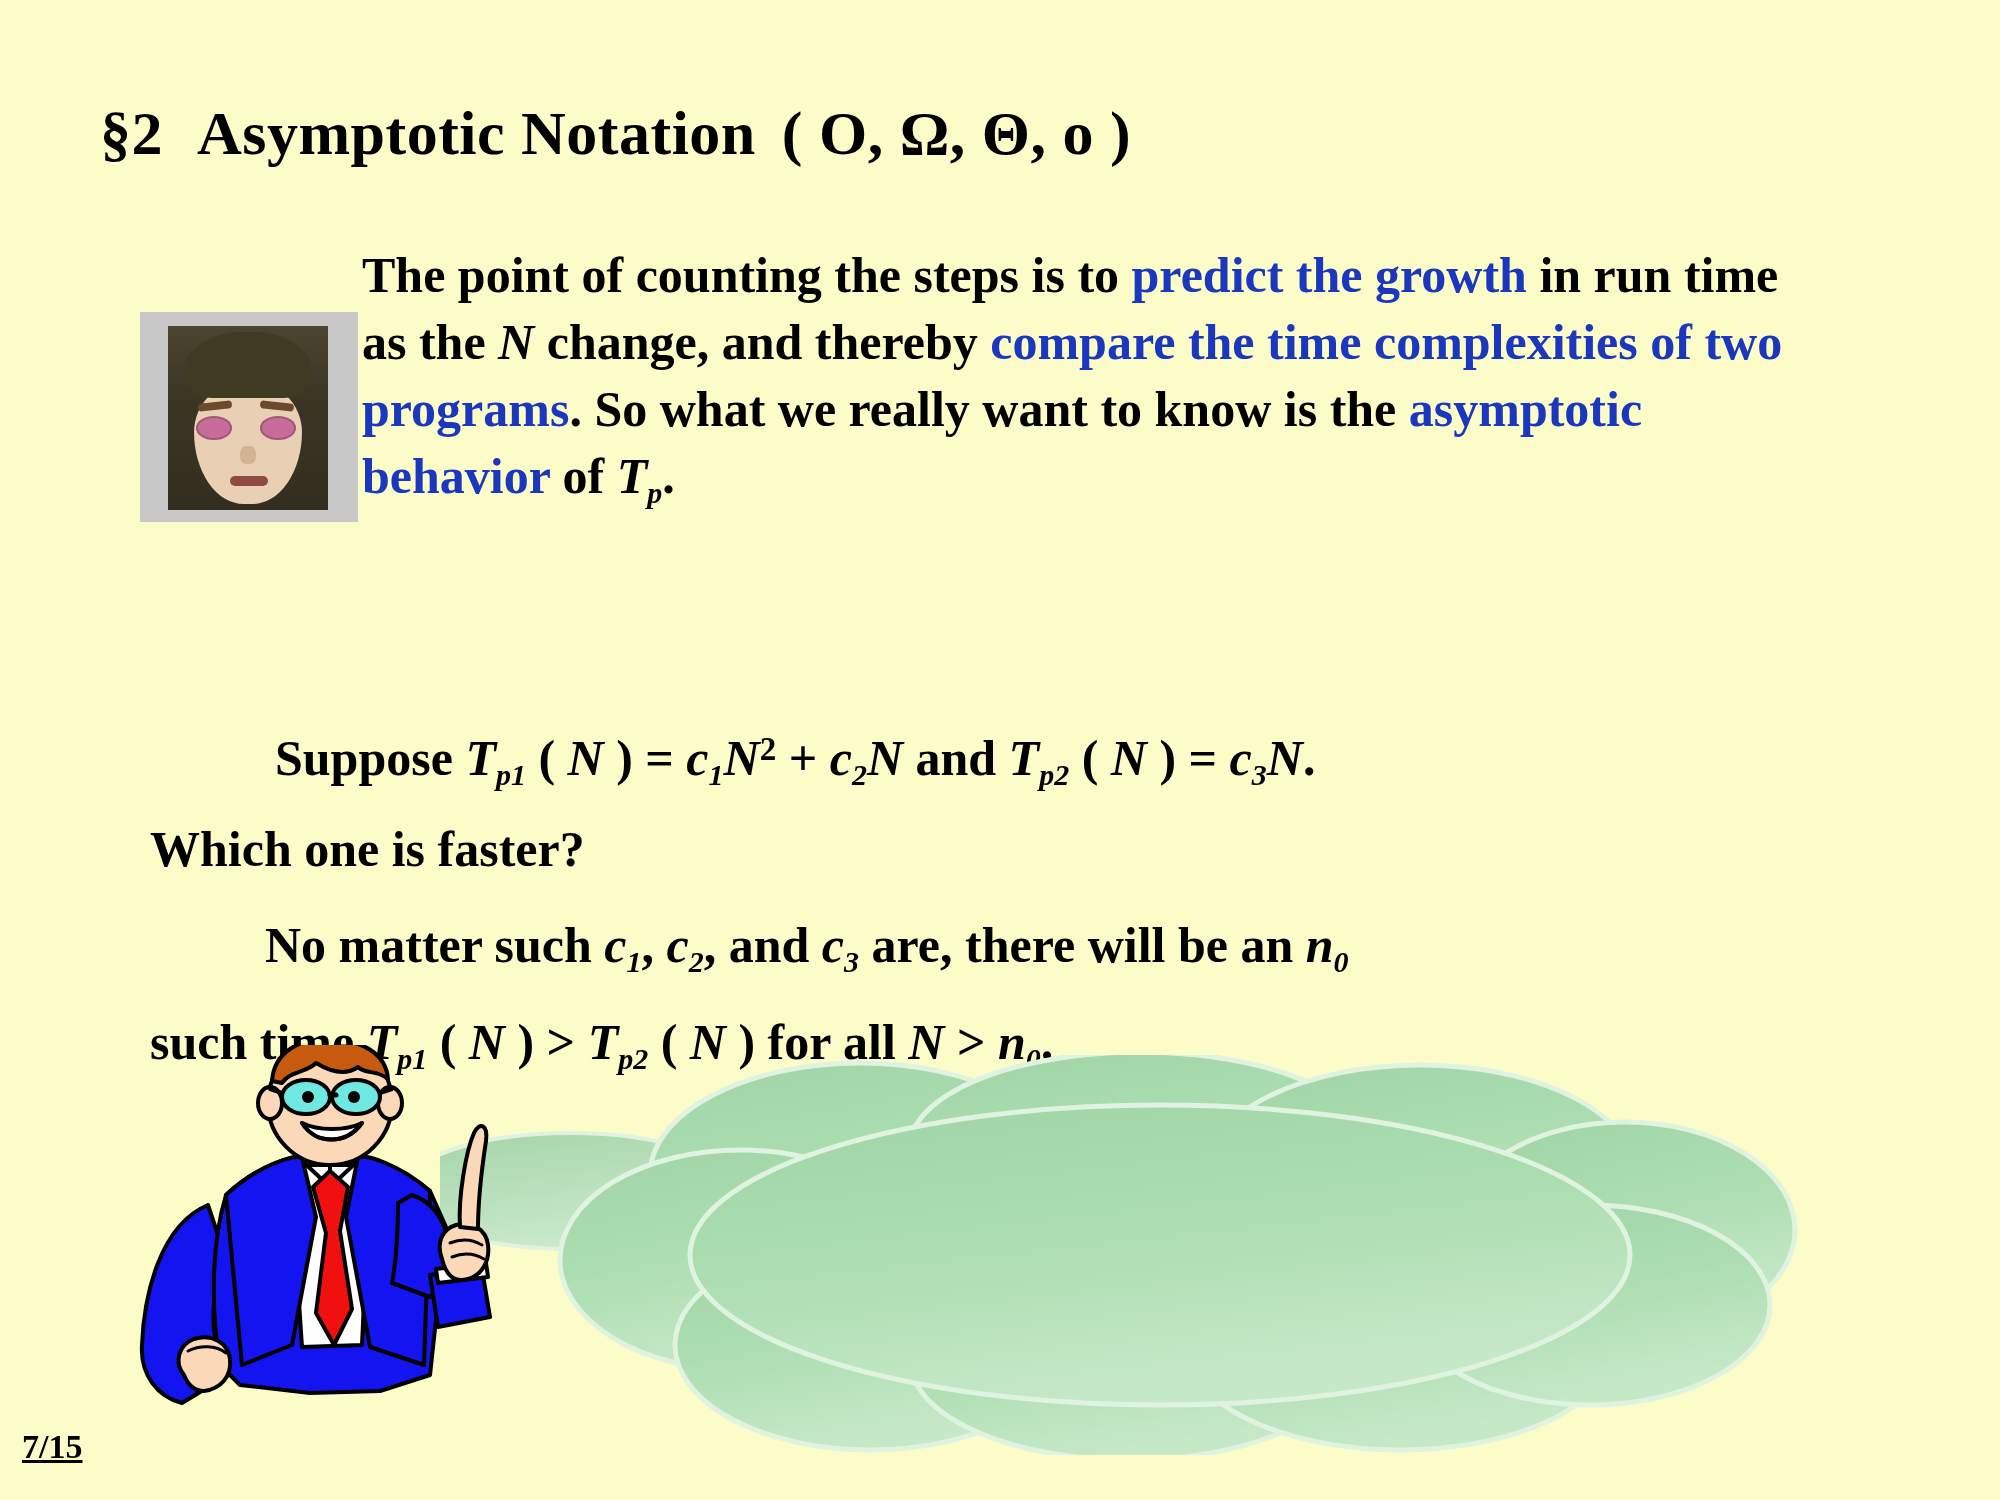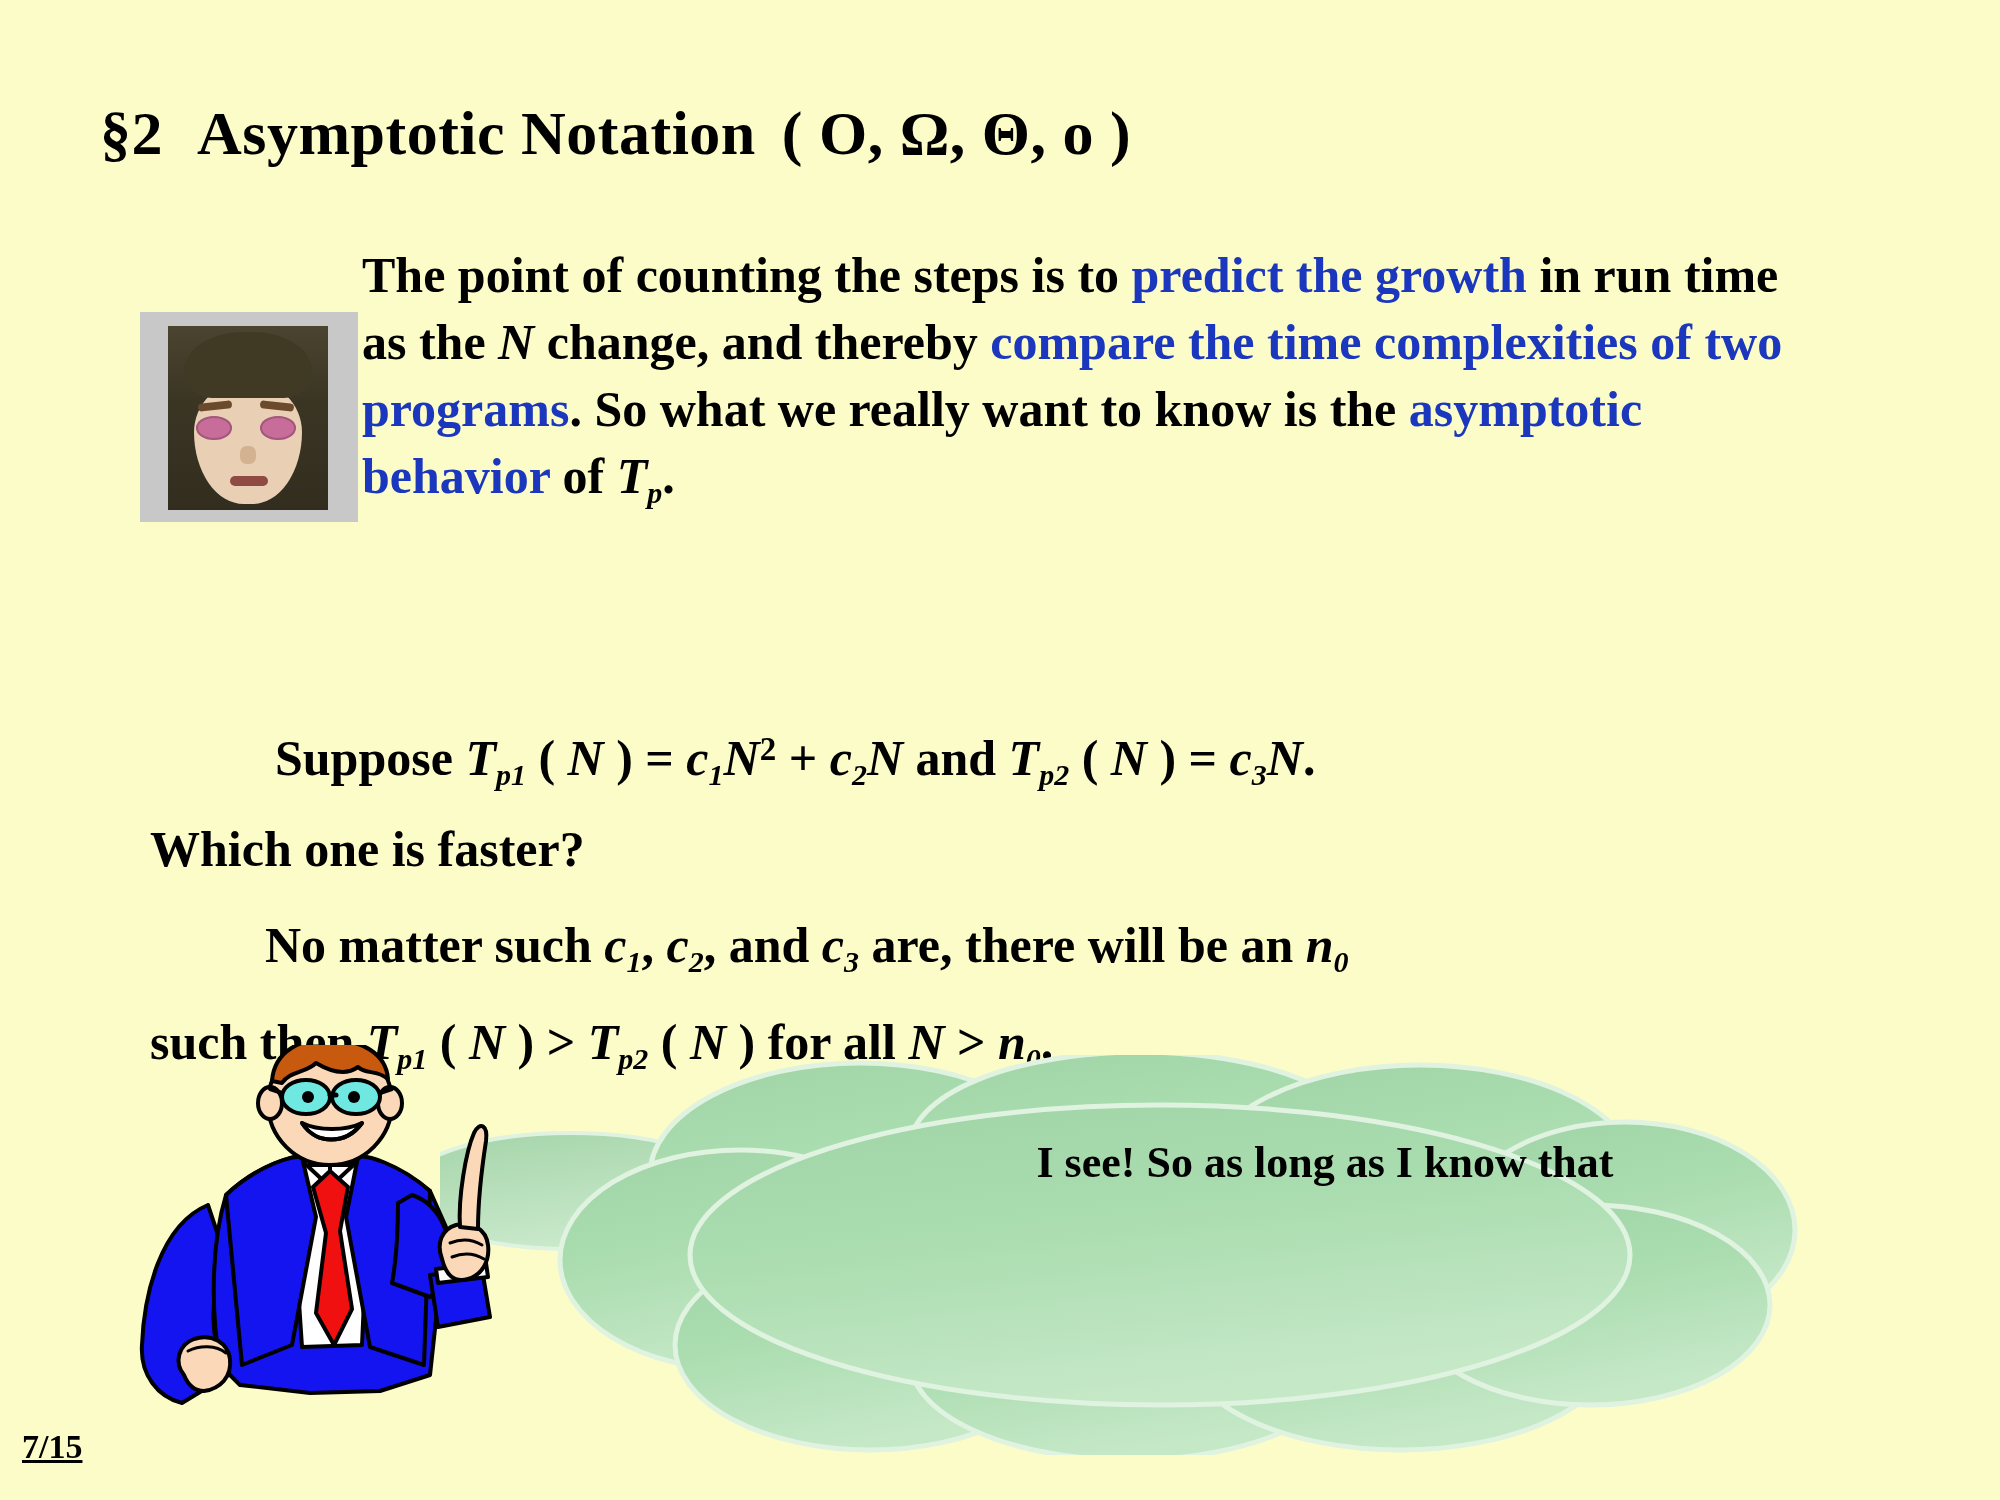--- a/index.html
+++ b/index.html
@@ -216,21 +216,21 @@
     <span>The point of counting the steps is to </span><span class="hl-blue">predict the growth</span><span> in run time as the </span><span class="math-i">N</span><span> change, and thereby </span><span class="hl-blue">compare the time complexities of two programs</span><span>. So what we really want to know is the </span><span class="hl-blue">asymptotic behavior</span><span> of </span><span class="math-i">T</span><span class="sub">p</span><span>.</span>
   </div>
 
   <div id="para-suppose">
     <span class="indent"></span><span>Suppose </span><span class="math-i">T</span><span class="sub">p1</span><span> ( </span><span class="math-i">N</span><span> ) = </span><span class="math-i">c</span><span class="sub">1</span><span class="math-i">N</span><span class="sup">2</span><span> + </span><span class="math-i">c</span><span class="sub">2</span><span class="math-i">N</span><span> and </span><span class="math-i">T</span><span class="sub">p2</span><span> ( </span><span class="math-i">N</span><span> ) = </span><span class="math-i">c</span><span class="sub">3</span><span class="math-i">N</span><span>.</span><br>
     <span>Which one is faster?</span>
   </div>
 
   <div id="para-nomatter">
     <span class="indent"></span><span>No matter such  </span><span class="math-i">c</span><span class="sub">1</span><span>, </span><span class="math-i">c</span><span class="sub">2</span><span>, and </span><span class="math-i">c</span><span class="sub">3</span><span> are, there will be an </span><span class="math-i">n</span><span class="sub">0</span><br>
-    <span>such then </span><span class="math-i">T</span><span class="sub">p1</span><span> ( </span><span class="math-i">N</span><span> ) &gt; </span><span class="math-i">T</span><span class="sub">p2</span><span> ( </span><span class="math-i">N</span><span> ) for all </span><span class="math-i">N</span><span> &gt; </span><span class="math-i">n</span><span class="sub">0</span><span>.</span>
+    <span>such time </span><span class="math-i">T</span><span class="sub">p1</span><span> ( </span><span class="math-i">N</span><span> ) &gt; </span><span class="math-i">T</span><span class="sub">p2</span><span> ( </span><span class="math-i">N</span><span> ) for all </span><span class="math-i">N</span><span> &gt; </span><span class="math-i">n</span><span class="sub">0</span><span>.</span>
   </div>
 
   <svg id="thought-cloud" viewBox="0 0 1420 400">
     <defs>
       <linearGradient id="cloudGrad" x1="0" y1="0" x2="0.35" y2="1">
         <stop offset="0%" stop-color="#a0d3a6"></stop>
         <stop offset="45%" stop-color="#a9dcae"></stop>
         <stop offset="100%" stop-color="#c5e8c7"></stop>
       </linearGradient>
       <linearGradient id="bubGrad" x1="0" y1="0" x2="0.4" y2="1">
@@ -254,21 +254,20 @@
       <ellipse cx="300" cy="205" rx="180" ry="110"></ellipse>
       <ellipse cx="430" cy="290" rx="195" ry="105"></ellipse>
       <ellipse cx="690" cy="305" rx="220" ry="100"></ellipse>
       <ellipse cx="960" cy="290" rx="215" ry="105"></ellipse>
       <ellipse cx="1150" cy="250" rx="180" ry="100"></ellipse>
       <ellipse cx="720" cy="200" rx="470" ry="150"></ellipse>
     </g>
   </svg>
 
   <div id="cloud-text">
-    <div>I see!  So as long as I know that</div>
   </div>
 
   <svg id="cartoon-man" viewBox="0 0 400 420">
     <g stroke="#000000" stroke-width="4" stroke-linejoin="round" stroke-linecap="round">
 
       <path d="M78 160 C 30 180, 14 250, 12 300 C 10 330, 28 352, 52 358 L 98 330 C 80 300, 78 250, 96 214 Z" fill="#1414f0"></path>
 
       <path d="M96 150 C 130 118, 170 108, 200 106 C 232 108, 266 118, 300 146
                L 316 182 L 300 330 L 250 346 L 180 348 L 110 340 L 90 320
                C 80 260, 82 196, 96 150 Z" fill="#1414f0"></path>

